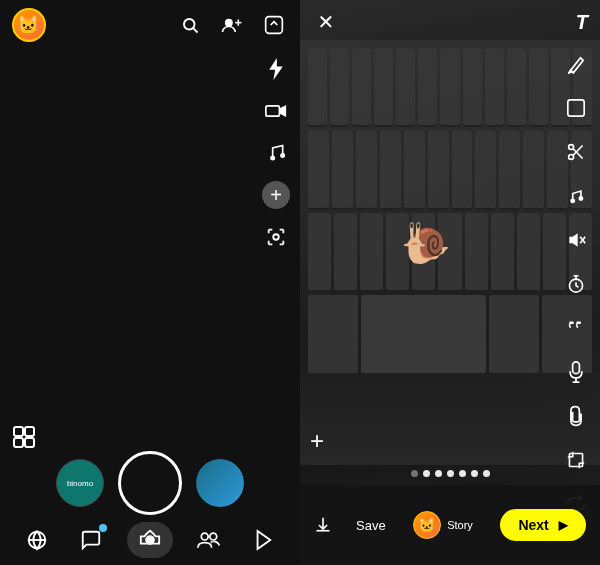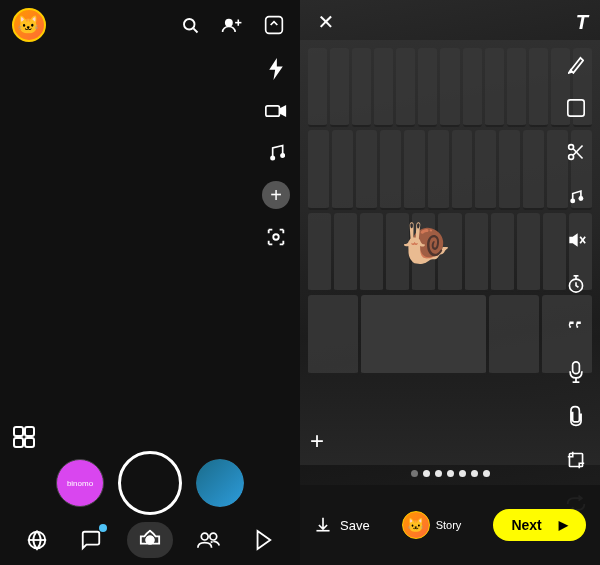--- a/index.html
+++ b/index.html
@@ -121,21 +121,21 @@
       border-radius: 50%;
       background: #333;
       display: flex;
       align-items: center;
       justify-content: center;
       overflow: hidden;
       position: relative;
     }
 
     .filter-thumb.labeled {
-      background: #d946ef;
+      background: #0f766e;
       border: 1.5px solid #444;
     }
 
     .filter-label {
       font-size: 8px;
       color: #fff;
       text-align: center;
     }
 
     .filter-thumb-img {
@@ -355,21 +355,21 @@
       display: flex;
       align-items: center;
       justify-content: space-between;
       padding: 0 14px;
       z-index: 20;
     }
 
     .save-btn {
       display: flex;
       align-items: center;
-      gap: 8px;
+      gap: 24px;
       color: #fff;
       font-size: 13px;
       cursor: pointer;
     }
 
     .story-btn {
       display: flex;
       align-items: center;
       gap: 6px;
       cursor: pointer;
@@ -391,21 +391,21 @@
       color: #fff;
       font-size: 11px;
     }
 
     .next-btn {
       background: #fffc00;
       border-radius: 22px;
       padding: 8px 18px;
       display: flex;
       align-items: center;
-      gap: 17px;
+      gap: 10px;
       cursor: pointer;
       font-weight: bold;
       font-size: 14px;
       color: #000;
     }
 
     .next-arrow {
       font-size: 12px;
     }
   </style>

